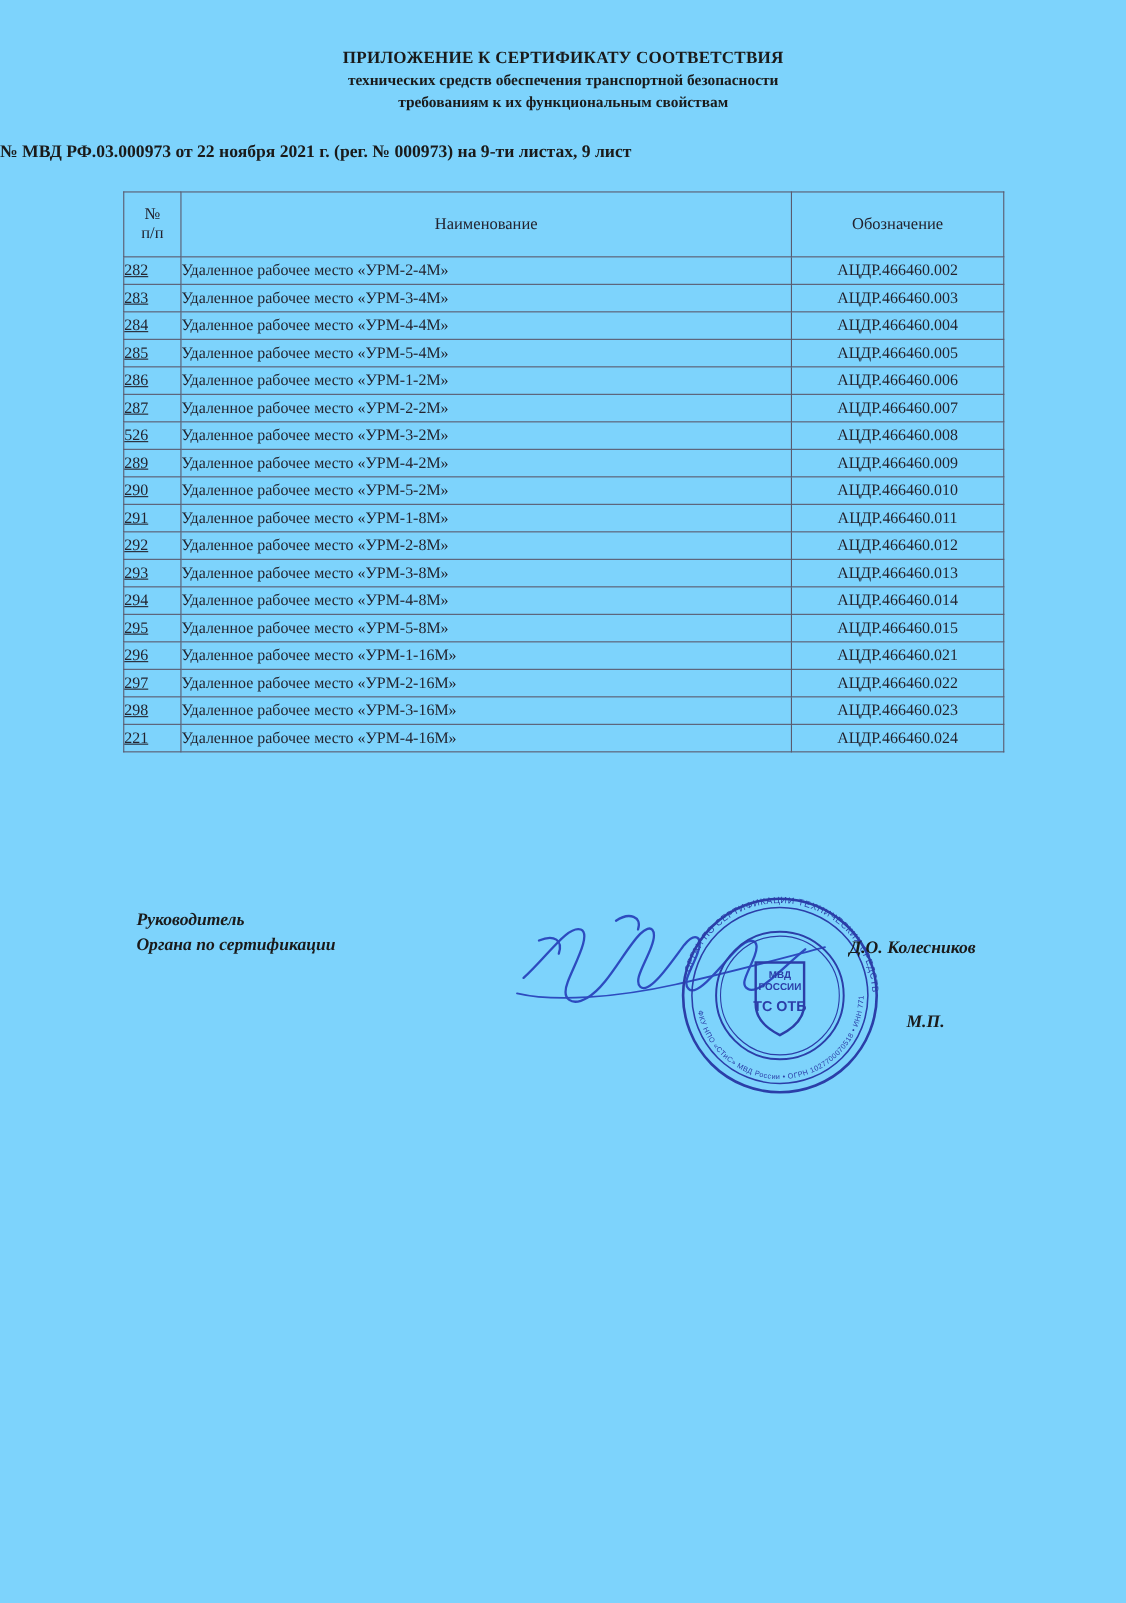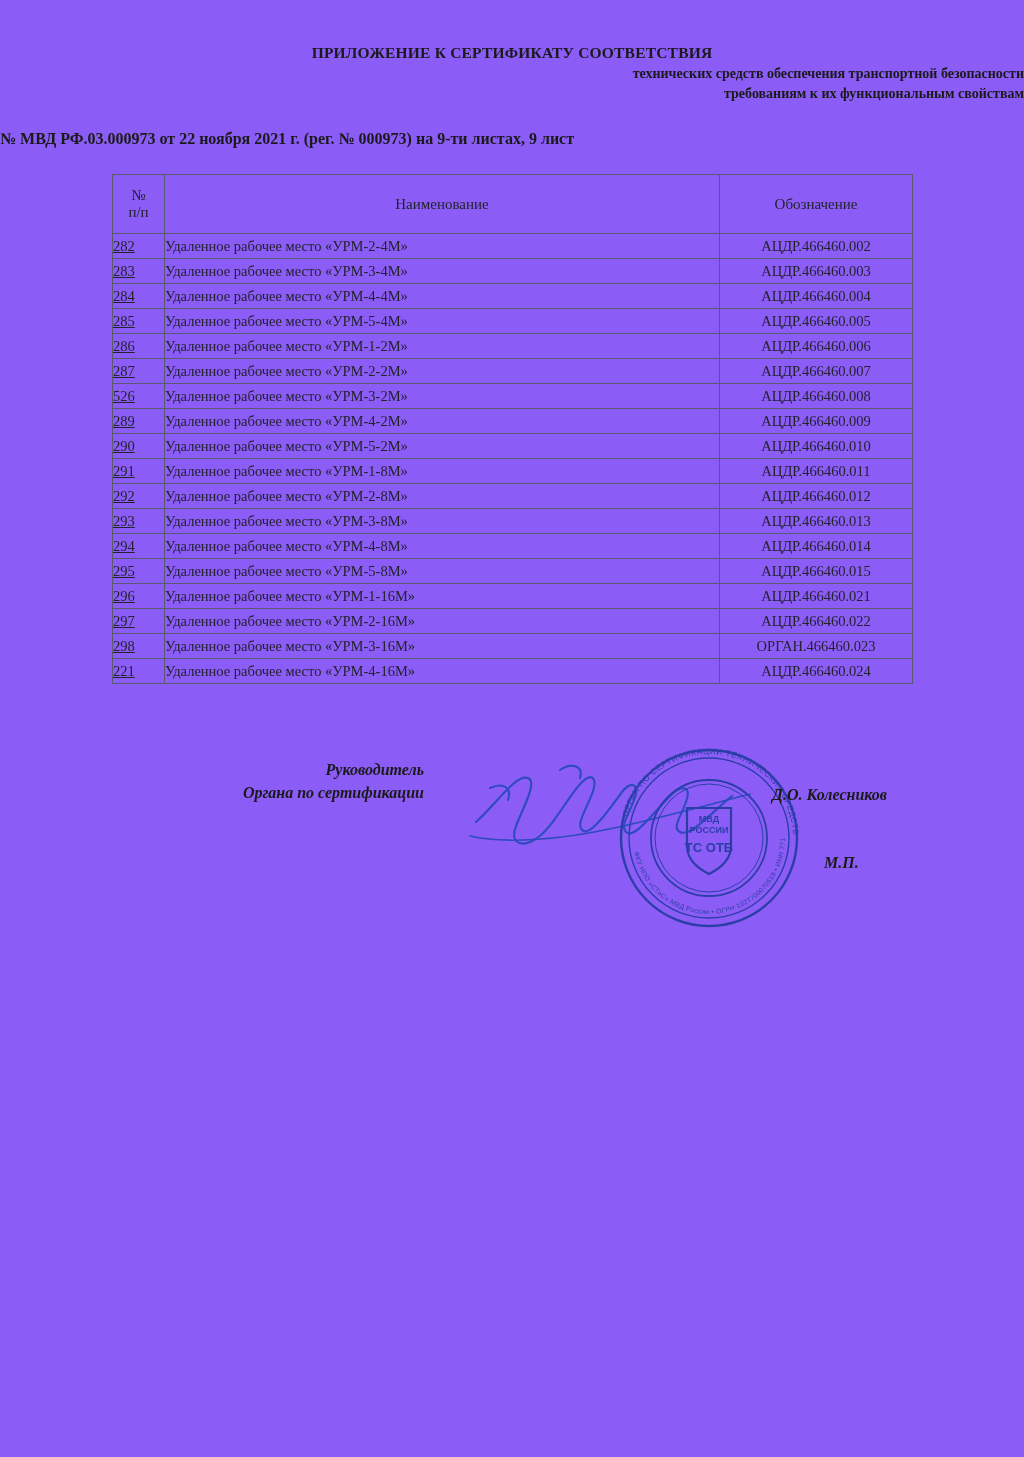--- a/index.html
+++ b/index.html
@@ -11,39 +11,38 @@
     width: 1024px;
     height: 1457px;
     position: relative;
     font-family: "Liberation Serif", "DejaVu Serif", serif;
     color: #1a1a1a;
     overflow: hidden;
   }
   .page {
     position: absolute;
     inset: 0;
-    background: #8b5cf6;
+    background: #7dd3fc;
   }
 
   
   .header {
     text-align: center;
     padding-top: 44px;
   }
   .header .line1 {
     font-weight: bold;
     font-size: 15.5px;
     letter-spacing: 0.2px;
   }
   .header .line2,
   .header .line3 {
     font-weight: bold;
     font-size: 14px;
     margin-top: 4px;
-    text-align: right;
   }
 
   .cert-line {
     text-align: left;
     font-weight: bold;
     font-size: 16px;
     margin-top: 28px;
   }
 
   
@@ -91,24 +90,23 @@
     white-space: nowrap;
   }
   td.desig {
     text-align: center;
   }
 
   
   .sig-block {
     position: absolute;
     left: 124px;
-    top: 758px;
+    top: 825px;
     width: 830px;
     height: 190px;
-    text-align: right;
   }
   .sig-role {
     font-style: italic;
     font-weight: bold;
     font-size: 16px;
     line-height: 1.45;
     width: 300px;
   }
   .sig-name {
     position: absolute;
@@ -260,21 +258,21 @@
             <td class="desig">АЦДР.466460.021</td>
           </tr>
           <tr>
             <td class="num">297</td>
             <td class="name">Удаленное рабочее место «УРМ-2-16М»</td>
             <td class="desig">АЦДР.466460.022</td>
           </tr>
           <tr>
             <td class="num">298</td>
             <td class="name">Удаленное рабочее место «УРМ-3-16М»</td>
-            <td class="desig">ОРГАН.466460.023</td>
+            <td class="desig">АЦДР.466460.023</td>
           </tr>
           <tr>
             <td class="num">221</td>
             <td class="name">Удаленное рабочее место «УРМ-4-16М»</td>
             <td class="desig">АЦДР.466460.024</td>
           </tr>
         </tbody>
     </table>
   </div>
 

